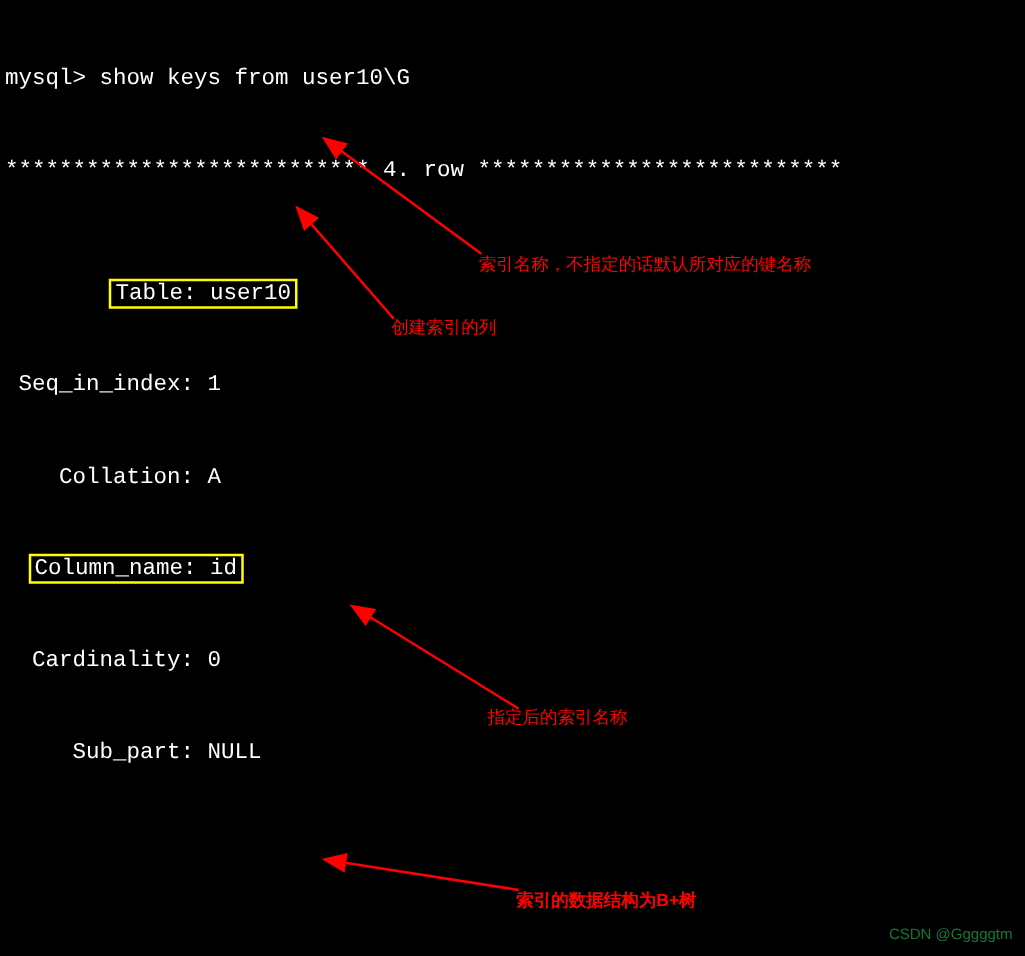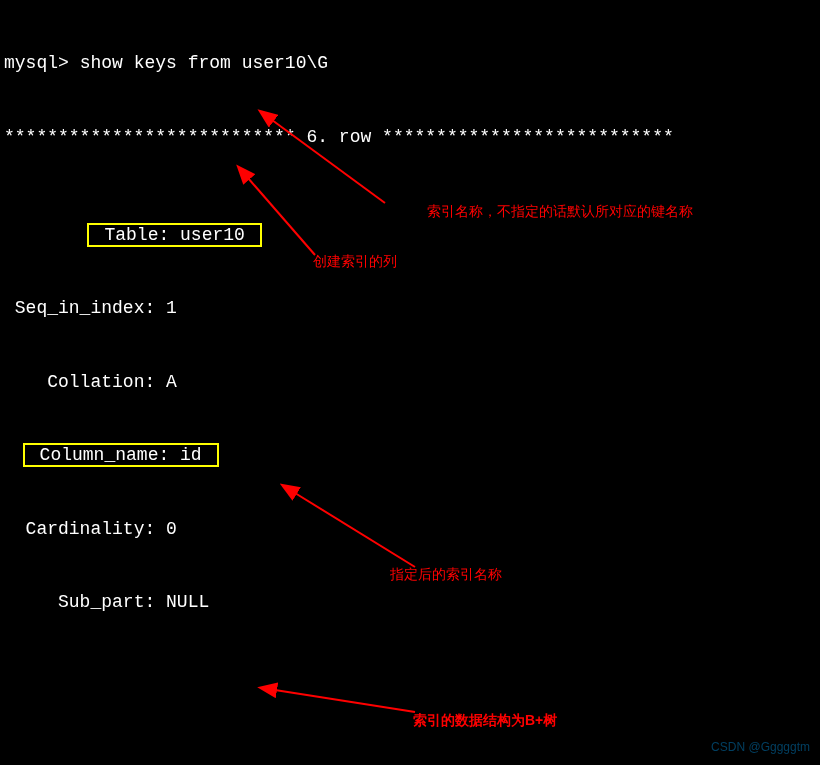--- a/index.html
+++ b/index.html
@@ -25,53 +25,53 @@
       left: 0;
       padding: 2px 4px;
     }
     .row {
       display: block;
       height: 24.5px;
       position: relative;
     }
     .highlight {
       border: 2px solid #ffff00;
-      padding: 0 15px;
+      padding: 0 3px;
       margin: -2px -3px;
       text-align: right;
     }
     .annotation {
       position: absolute;
       color: #ff0000;
       font-family: 'Microsoft YaHei', 'SimSun', sans-serif;
       font-size: 14px;
       white-space: nowrap;
     }
     .arrow {
       position: absolute;
       pointer-events: none;
     }
     .watermark {
       position: absolute;
       bottom: 6px;
       right: 10px;
-      color: #0369a1;
+      color: #22c55e;
       font-family: Arial, sans-serif;
       font-size: 12px;
       opacity: 0.6;
     }
   </style>
 </head>
 <body>
 
 
 
 <div class="terminal">
   <span class="row"><span>mysql&gt; </span><span>show keys from user10\G</span></span>
-  <span class="row"><span>***************************</span> <span>6. row</span> <span>***************************</span></span>
+  <span class="row"><span>***************************</span> <span>4. row</span> <span>***************************</span></span>
 
   <span class="row">        <span class="highlight"><span>Table</span>: <span>user10</span></span></span>
   <span class="row"> <span>Seq_in_index</span>: <span>1</span></span>
   <span class="row">    <span>Collation</span>: <span>A</span></span>
   <span class="row">  <span class="highlight"><span>Column_name</span>: <span>id</span></span></span>
   <span class="row">  <span>Cardinality</span>: <span>0</span></span>
   <span class="row">     <span>Sub_part</span>: <span>NULL</span></span>
   
   
   
@@ -91,21 +91,21 @@
   
   
   
   
   
 
   
 </div>
 
 
-<div class="annotation" style="top:199px;left:383px;margin-left:44px;">索引名称，不指定的话默认所对应的键名称</div>
+<div class="annotation" style="top:199px;left:383px;">索引名称，不指定的话默认所对应的键名称</div>
 <div class="annotation" style="top:249px;left:313px;">创建索引的列</div>
 <div class="annotation" style="top:563px;left:390px;font-family:Liberation Mono, monospace;">指定后的索引名称</div>
 <div class="annotation" style="top:708px;left:413px;font-weight:bold;">索引的数据结构为B+树</div>
 
 
 <svg class="arrow" style="top:0;left:0;width:820px;height:765px;">
   <defs>
     <marker id="arrowhead" markerWidth="10" markerHeight="8" refX="1" refY="4" orient="auto">
       <polygon points="0 0, 10 4, 0 8" fill="#ff0000"></polygon>
     </marker>

